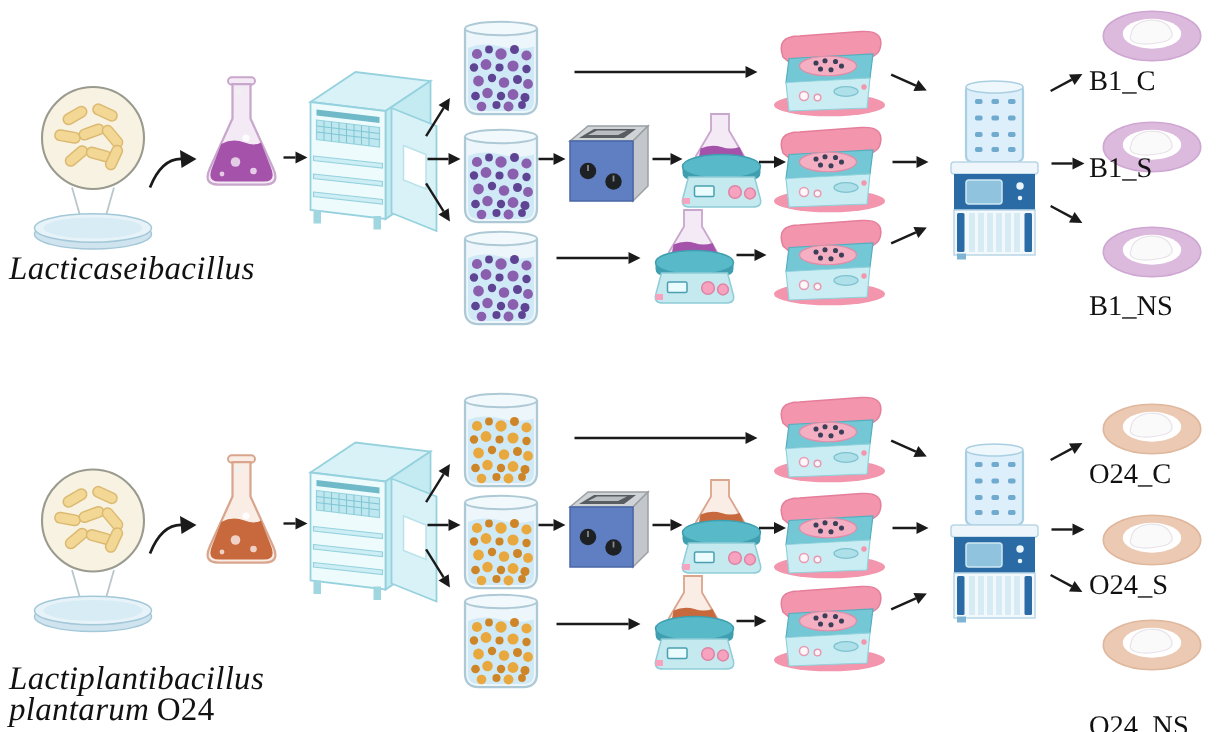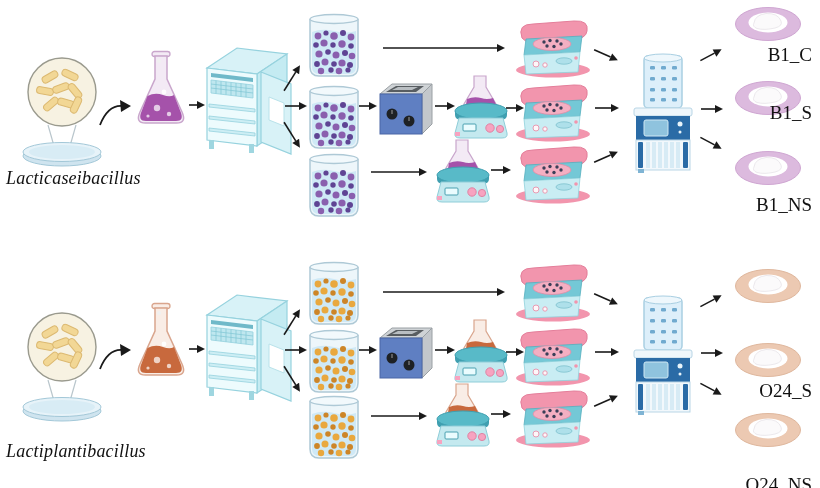--- a/index.html
+++ b/index.html
@@ -5,28 +5,28 @@
   html,body{margin:0;padding:0;background:#ffffff;}
   body{width:820px;height:488px;position:relative;overflow:hidden;
        font-family:"Liberation Serif", serif;color:#111;}
   .canvas{position:absolute;left:0;top:0;width:820px;height:488px;background:#fff;}
   .row{position:absolute;left:0;width:820px;height:244px;}
   .row0{top:0;} .row1{top:244px;}
   .abs{position:absolute;}
 
   
   .species{position:absolute;left:6px;top:168px;font-style:italic;
-           font-size:18px;line-height:21px;letter-spacing:.2px;}
+           font-size:22px;line-height:21px;letter-spacing:.2px;}
   .row1 .species{top:197px;}
   .species .reg{font-style:normal;margin-left:5px;}
 
   
   .products-col{position:absolute;left:726px;top:0;width:86px;height:244px;}
   .row1 .products-col{top:18px;}
-  .product-label{position:absolute;left:0;width:86px;text-align:right;
+  .product-label{position:absolute;left:0;width:86px;text-align:left;
                  font-size:19px;line-height:22px;}
 
   
   .arr line{stroke:#1a1a1a;stroke-width:1.6;}
   .arr path{stroke:#1a1a1a;stroke-width:1.8;fill:none;}
   .arr polygon{fill:#1a1a1a;stroke:none;}
 
   
   .row0 .liquid{fill:#a552aa;} .row1 .liquid{fill:#c8693d;}
   .row0 .glass{fill:#f3eaf5;}  .row1 .glass{fill:#f9ede6;}
@@ -440,20 +440,21 @@
         <rect x="34.5" y="29.5" width="17" height="7" rx="3.5" transform="rotate(-20 43 33)"></rect>
         <rect x="48.5" y="32.5" width="17" height="7" rx="3.5" transform="rotate(50 57 36)"></rect>
         <rect x="24.5" y="45.5" width="17" height="7" rx="3.5" transform="rotate(-40 33 49)"></rect>
         <rect x="39.5" y="44.5" width="17" height="7" rx="3.5" transform="rotate(15 48 48)"></rect>
         <rect x="49.5" y="46.5" width="17" height="7" rx="3.5" transform="rotate(-65 58 50)"></rect>
       </g>
     </svg>
 
     <div class="species">
       <div>Lactiplantibacillus</div>
+      <div><span>plantarum</span><span class="reg">O24</span></div>
     </div>
 
     <svg class="abs arr" style="left:97px;top:96px" width="36" height="32" viewBox="0 0 36 32">
       <path d="M3,29 Q11,9 25,10"></path>
       <polygon points="23,4 34,10 24,16"></polygon>
     </svg>
 
     <svg class="abs flask-main" style="left:133px;top:58px" width="56" height="78" viewBox="0 0 56 78">
       <rect x="19" y="1.5" width="18" height="5" rx="2.5" class="glass flask-line" stroke-width="1.3"></rect>
       <path class="glass flask-line" d="M22,6 V29 L7,62 Q2,73 12.5,73 H43.5 Q54,73 49,62 L34,29 V6 Z" stroke-width="1.5"></path>
@@ -780,20 +781,21 @@
         <line x1="1" y1="5" x2="17" y2="5"></line>
         <polygon points="17,1 25,5 17,9"></polygon>
       </svg>
 
     <div class="products-col">
       <svg class="abs" style="left:8px;top:6px" width="68" height="36" viewBox="0 0 68 36">
         <ellipse class="ringfill" cx="34" cy="18" rx="32.5" ry="16.5" stroke-width="1"></ellipse>
         <ellipse cx="34" cy="16.5" rx="19.5" ry="10" fill="#ffffff"></ellipse>
         <path class="powder" d="M20,17 Q21,9 32,7.5 Q44,7 47,15 Q49,20 41,22 Q30,24.5 23,22.5 Q18,20.5 20,17 Z"></path>
       </svg>
+      <div class="product-label" style="top:44px">O24_C</div>
       <svg class="abs" style="left:8px;top:80px" width="68" height="36" viewBox="0 0 68 36">
         <ellipse class="ringfill" cx="34" cy="18" rx="32.5" ry="16.5" stroke-width="1"></ellipse>
         <ellipse cx="34" cy="16.5" rx="19.5" ry="10" fill="#ffffff"></ellipse>
         <path class="powder" d="M20,17 Q21,9 32,7.5 Q44,7 47,15 Q49,20 41,22 Q30,24.5 23,22.5 Q18,20.5 20,17 Z"></path>
       </svg>
       <div class="product-label" style="top:118px">O24_S</div>
       <svg class="abs" style="left:8px;top:150px" width="68" height="36" viewBox="0 0 68 36">
         <ellipse class="ringfill" cx="34" cy="18" rx="32.5" ry="16.5" stroke-width="1"></ellipse>
         <ellipse cx="34" cy="16.5" rx="19.5" ry="10" fill="#ffffff"></ellipse>
         <path class="powder" d="M20,17 Q21,9 32,7.5 Q44,7 47,15 Q49,20 41,22 Q30,24.5 23,22.5 Q18,20.5 20,17 Z"></path>

